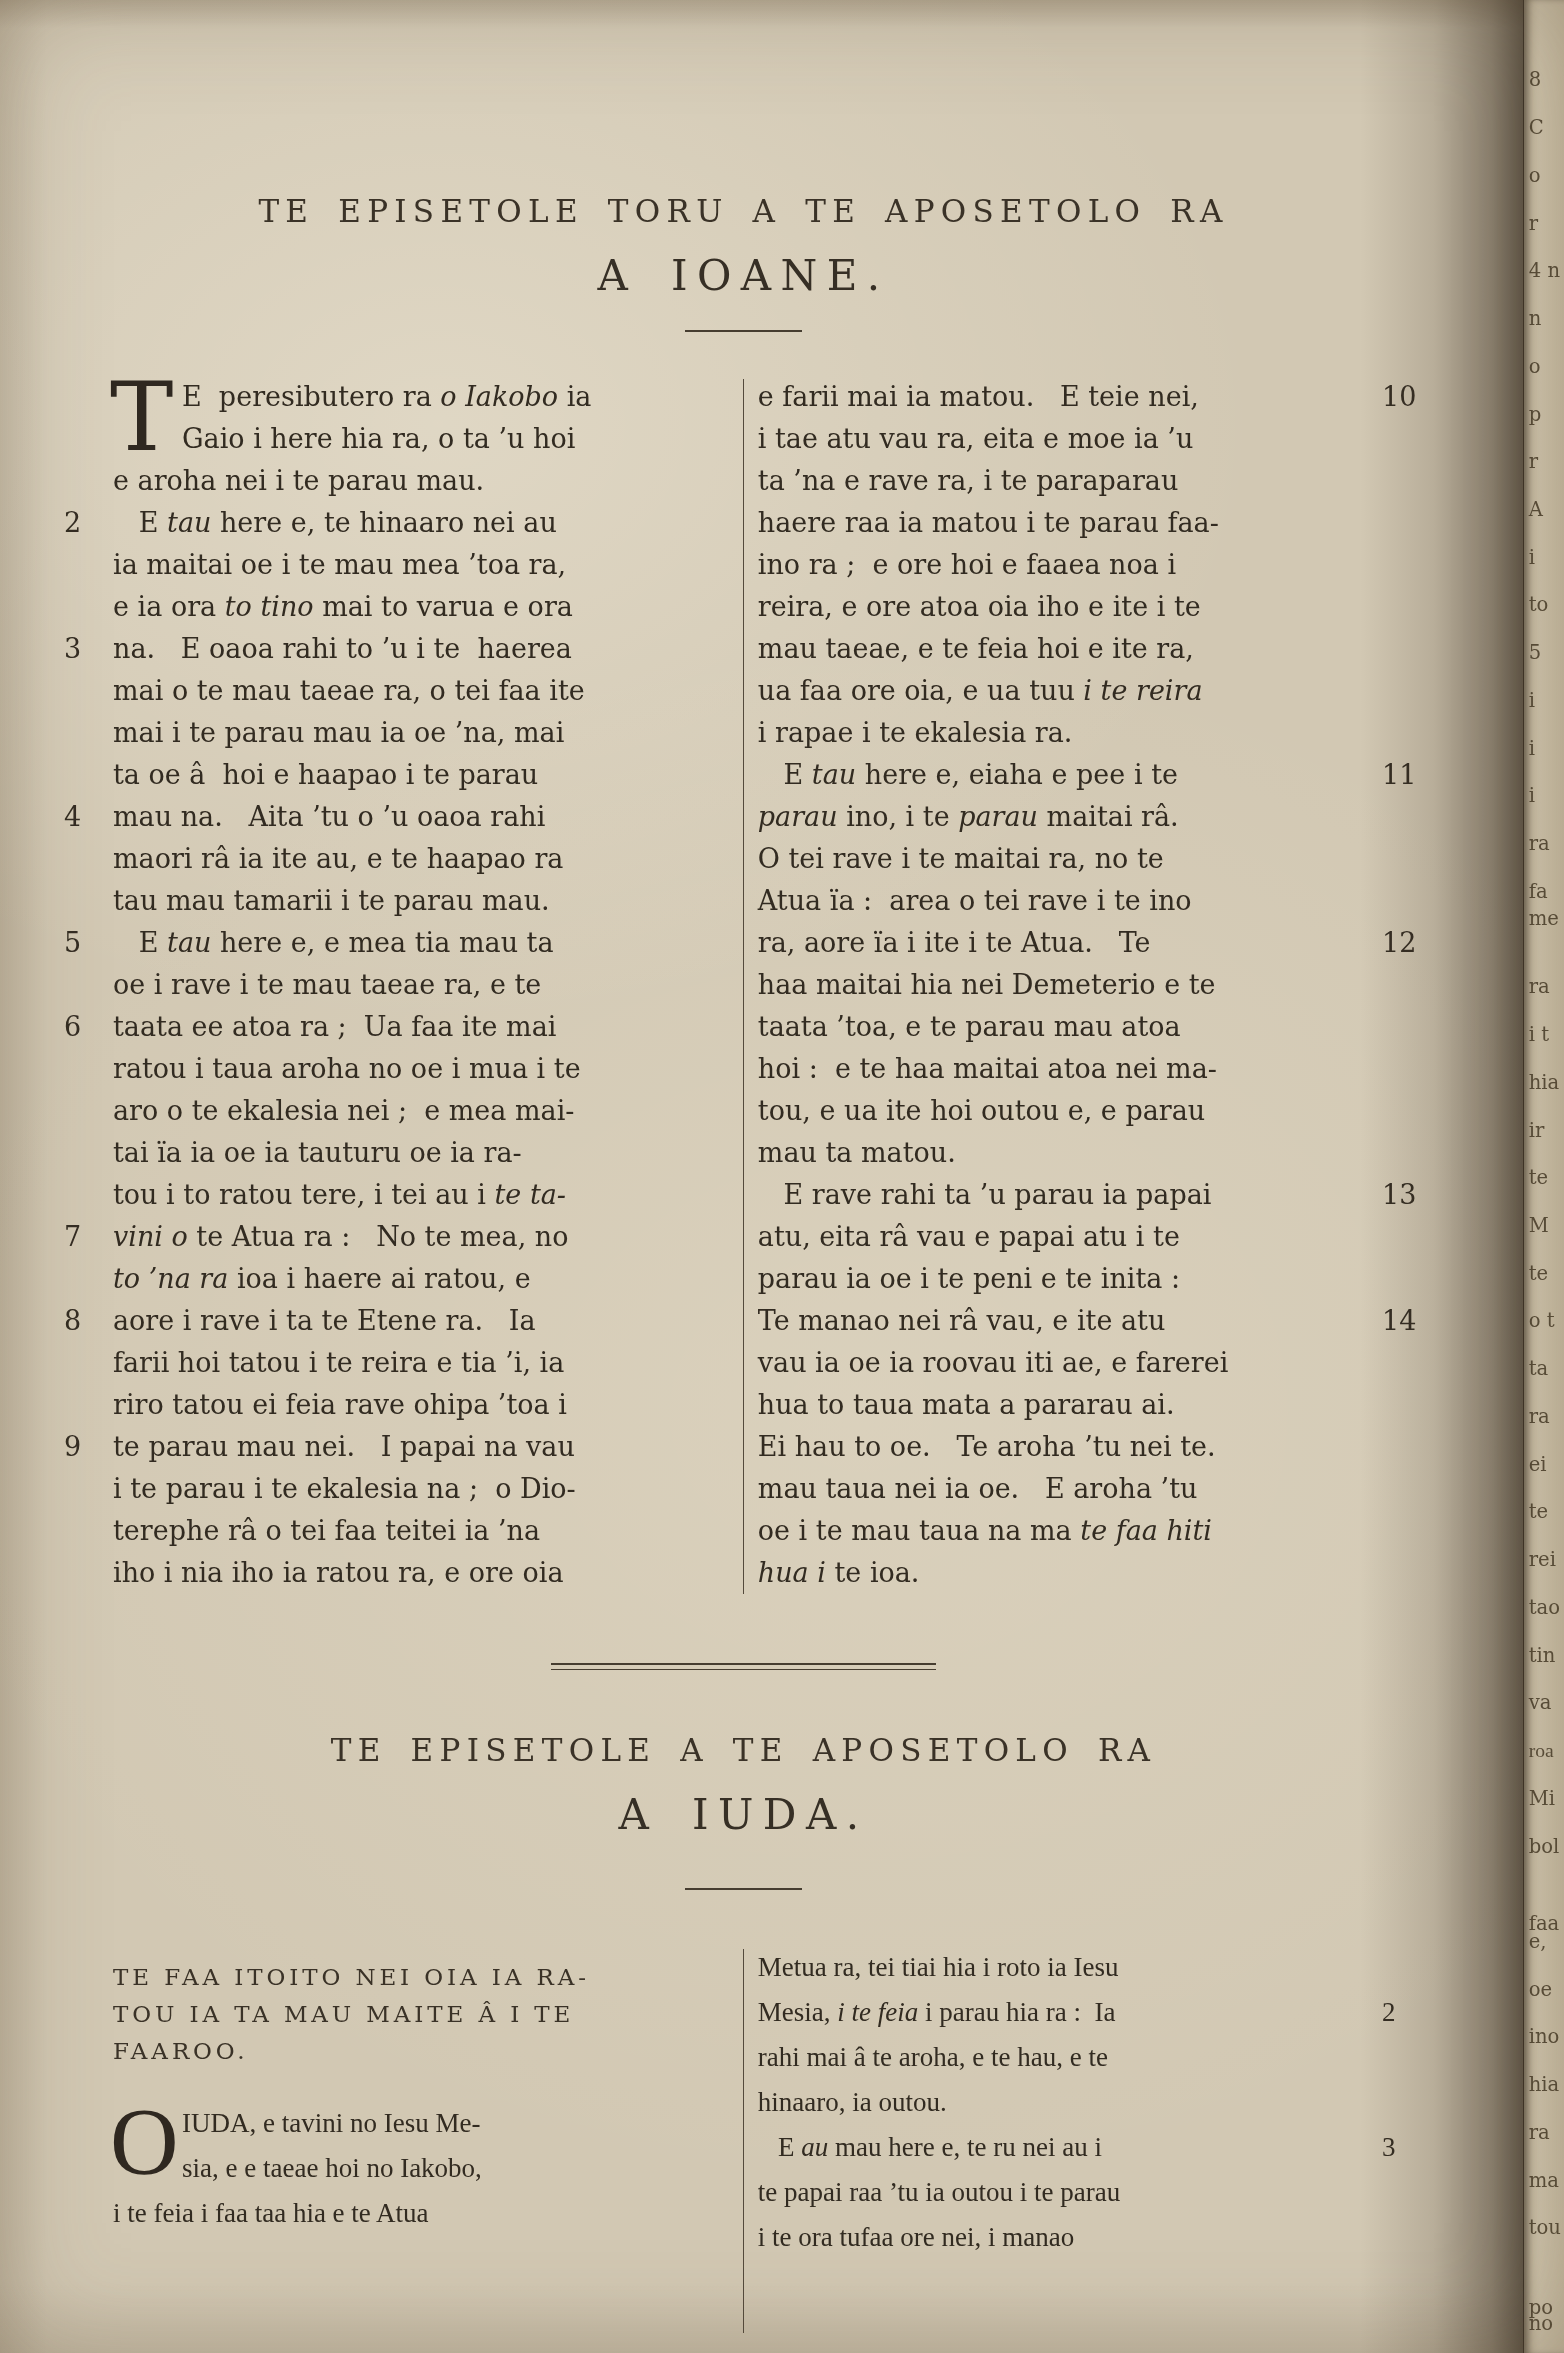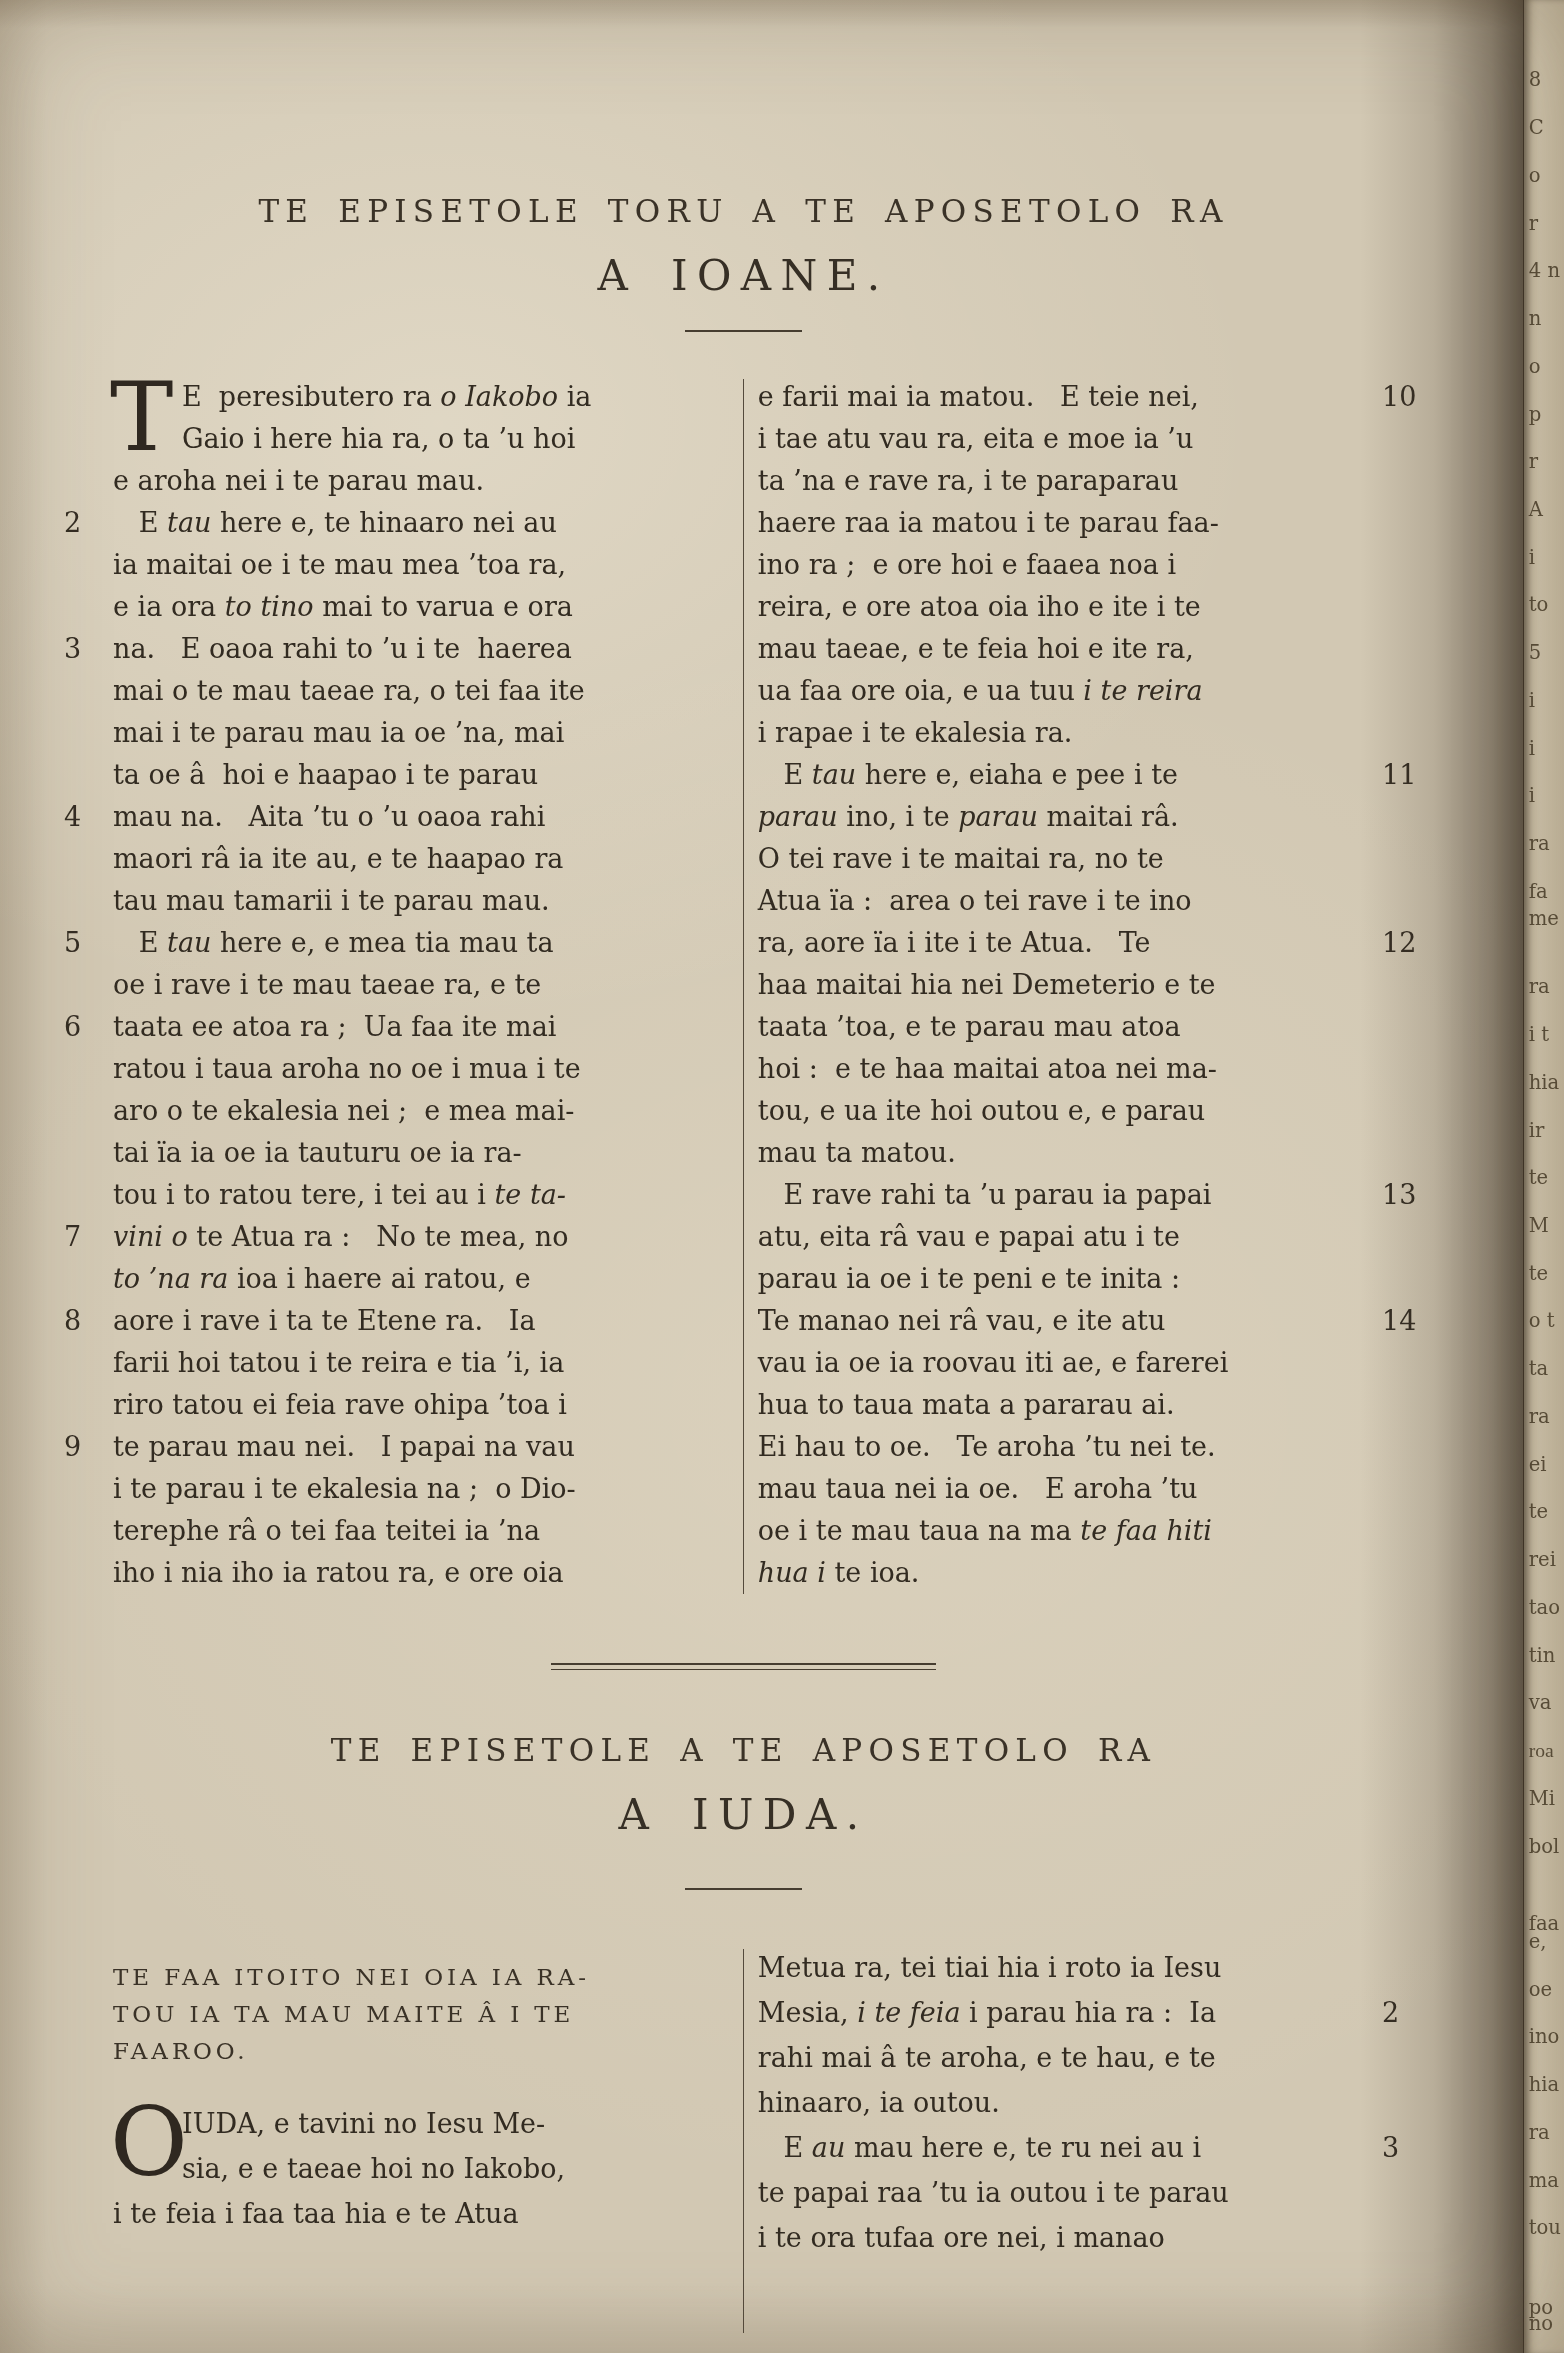--- a/index.html
+++ b/index.html
@@ -48,21 +48,21 @@
   .sec2 .cols{margin-top:55px;min-height:388px;}
   .col{position:relative;}
   .col.first{flex:0 0 622px;}
   .col.second{flex:1 1 auto;}
   .col-divider{
     flex:0 0 0px;border-left:1.6px solid #544a3c;margin:3.1px 14px 0 7.8px;
   }
 
   
   .line{position:relative;height:42px;line-height:42px;font-size:27px;white-space:pre;}
-  .sec2 .line{height:45px;line-height:45px;}
+  .sec2 .line{height:45px;line-height:45px;font-family:Liberation Serif, serif;}
   .line .t{white-space:pre;}
   .line.ind{padding-left:69px;}
   .vnum{position:absolute;top:0;font-size:27px;color:#332c22;}
   .vnum.left{left:-49px;width:34px;text-align:left;}
   .vnum.right{right:-55px;width:47px;text-align:left;}
   .dropcap{
     position:absolute;left:-3.1px;top:-6.3px;font-size:95px;line-height:1;
     color:#2f2820;
   }
   .intro{margin-top:14px;margin-bottom:31px;}

